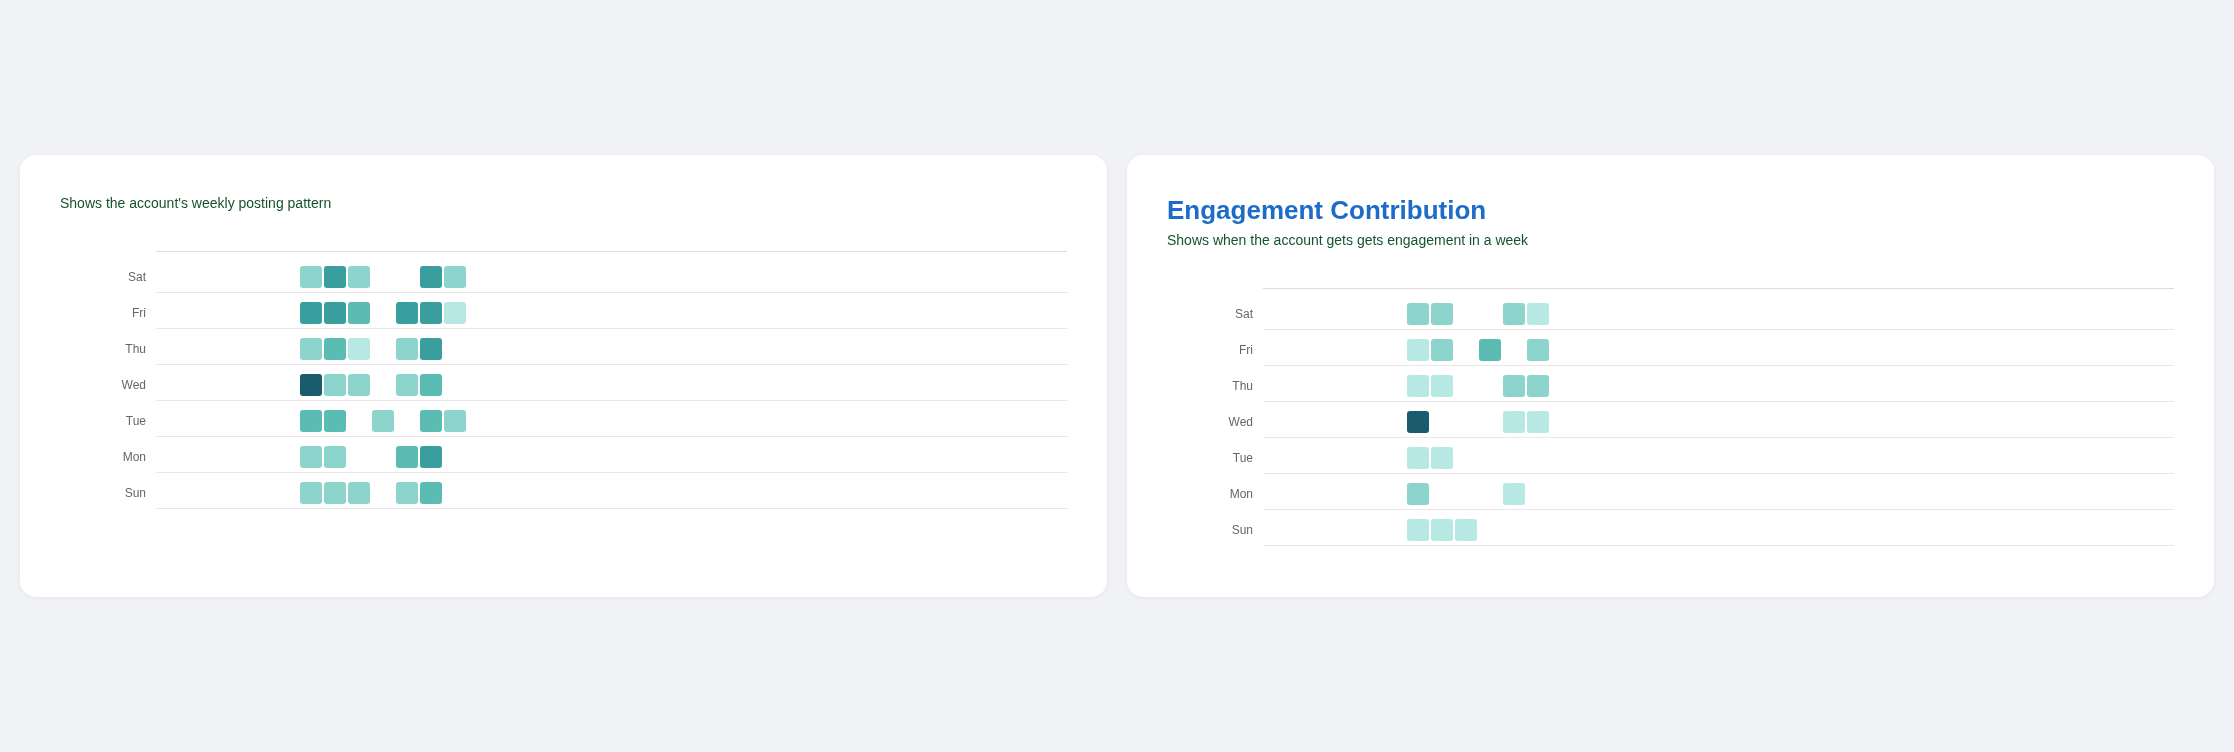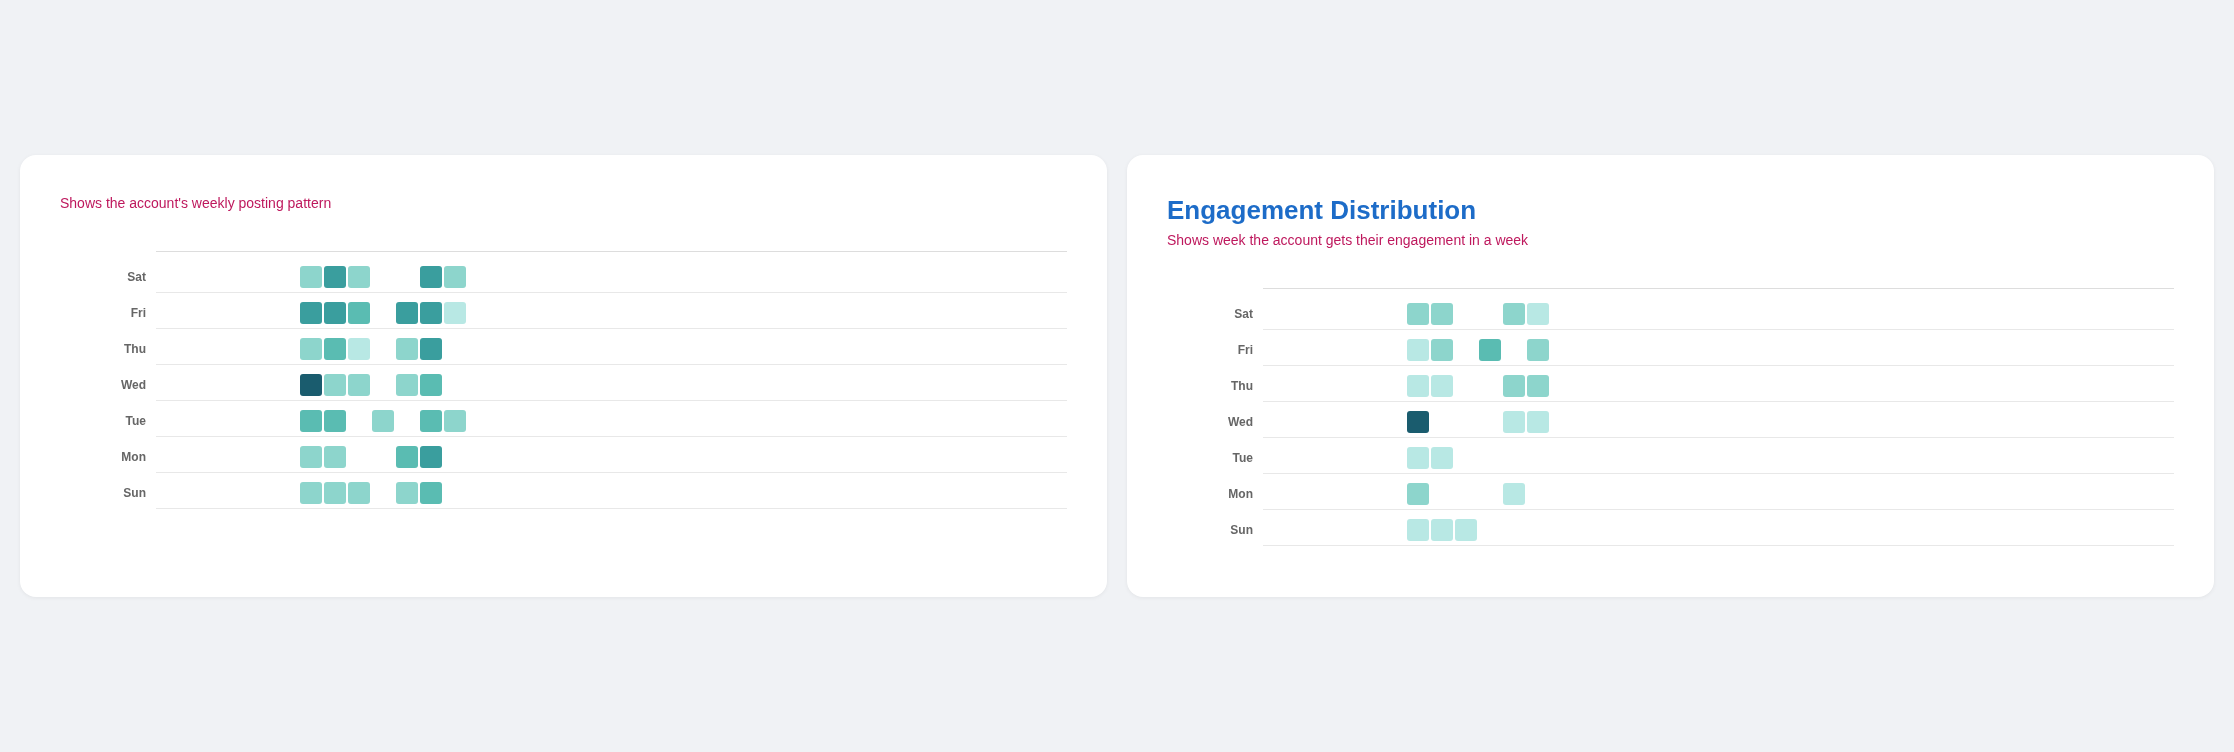--- a/index.html
+++ b/index.html
@@ -26,27 +26,26 @@
       box-shadow: 0 1px 4px rgba(0,0,0,0.06);
     }
     .card-title {
       font-size: 26px;
       font-weight: 700;
       color: #1d6cc8;
       margin-bottom: 6px;
     }
     .card-subtitle {
       font-size: 14px;
-      color: #be185d;
+      color: #14532d;
       margin-bottom: 40px;
     }
     .chart-area {
       position: relative;
       padding-left: 48px;
-      font-weight: bold;
     }
     .grid-rows {
       display: flex;
       flex-direction: column;
       gap: 2px;
     }
     .grid-row {
       display: flex;
       align-items: center;
       height: 34px;
@@ -208,22 +207,22 @@
               <div class="cell" style="background: transparent;"></div>
               <div class="cell" style="background: rgb(141, 213, 204);"></div>
               <div class="cell" style="background: rgb(90, 188, 178);"></div>
               <div class="cell" style="background: transparent;"></div>
             </div>
           </div>
         </div>
       </div>
     </div>
     <div class="card">
-      <div class="card-title" style="color: rgb(29, 108, 200);">Engagement Distribution</div>
-      <div class="card-subtitle">Shows week the account gets their engagement in a week</div>
+      <div class="card-title" style="color: rgb(29, 108, 200);">Engagement Contribution</div>
+      <div class="card-subtitle">Shows when the account gets gets engagement in a week</div>
       <div class="chart-area">
         <div style="border-top: 1px solid rgb(221, 221, 221); margin-left: 48px; margin-bottom: 8px;"></div>
         <div class="grid-rows">
           <div class="grid-row" style="position: relative;">
             <div class="row-label">Sat</div>
             <div class="row-cells" style="margin-left: 48px;">
               <div class="cell" style="background: transparent;"></div>
               <div class="cell" style="background: transparent;"></div>
               <div class="cell" style="background: transparent;"></div>
               <div class="cell" style="background: transparent;"></div>

